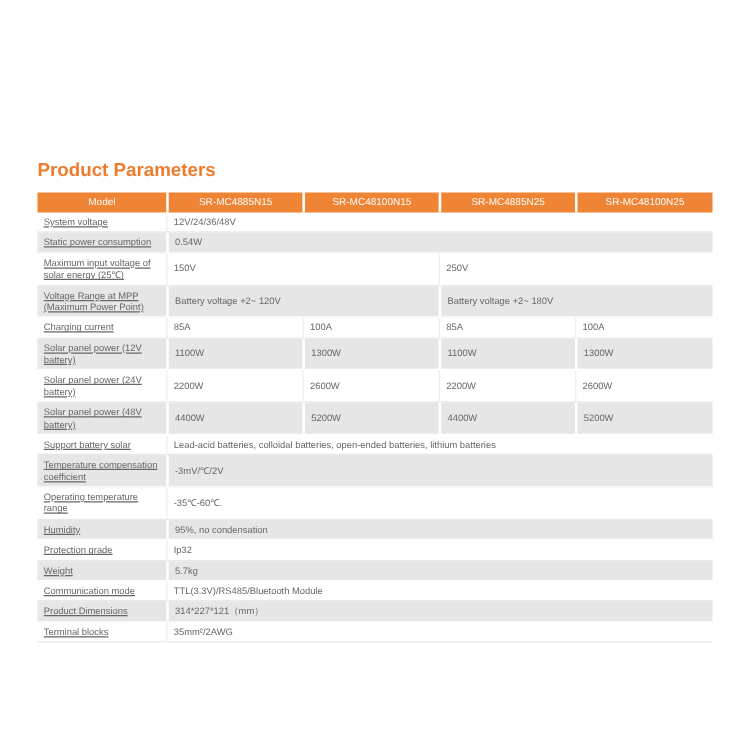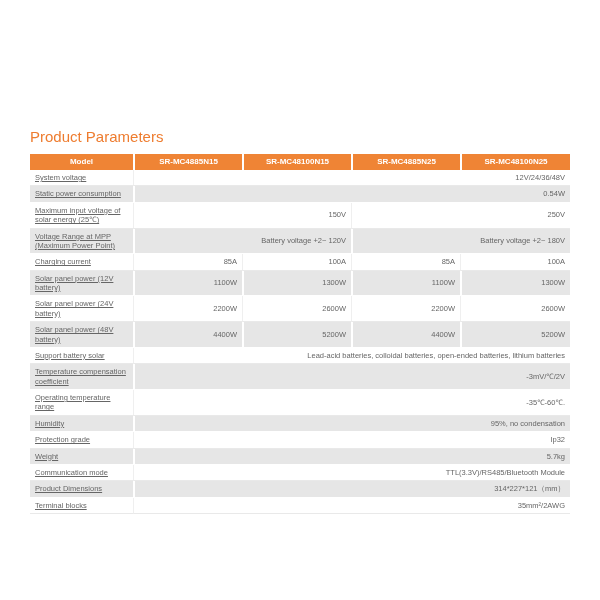--- a/index.html
+++ b/index.html
@@ -15,50 +15,50 @@
     background:#ffffff;
     font-family:"Liberation Sans", sans-serif;
     -webkit-font-smoothing:antialiased;
   }
   .sheet{
     padding:128px 30px 0 30px;
   }
   h1.page-title{
     margin:0 0 9px 0;
     font-size:15px;
-    font-weight:normal;
+    font-weight:bold;
     color:var(--title-orange);
   }
   table.params{
     width:540px;
     border-collapse:separate;
     border-spacing:0;
     table-layout:fixed;
     font-size:7.5px;
     color:var(--text);
     line-height:1.25;
   }
   th{
     background:var(--orange);
     color:#ffffff;
-    font-weight:bold;
+    font-weight:normal;
     font-size:8px;
     padding:3px 2px;
     text-align:center;
     white-space:nowrap;
     overflow:hidden;
   }
   th + th{ border-left:2px solid #ffffff; }
   td{
     padding:3px 5px;
     vertical-align:middle;
     border-bottom:1px solid var(--line);
   }
   td.lbl{ text-align:left;text-decoration:underline; }
-  td.val{ text-align:right;margin-left:28px; }
+  td.val{ text-align:left;margin-left:28px; }
   tr.shaded td{
     background:var(--stripe);
     border-bottom:1px solid #ffffff;
   }
   tr.shaded td + td{ border-left:2px solid #ffffff; }
   tr.plain td + td{ border-left:1px solid #efefef; }
 </style>
 </head>
 <body>
 

